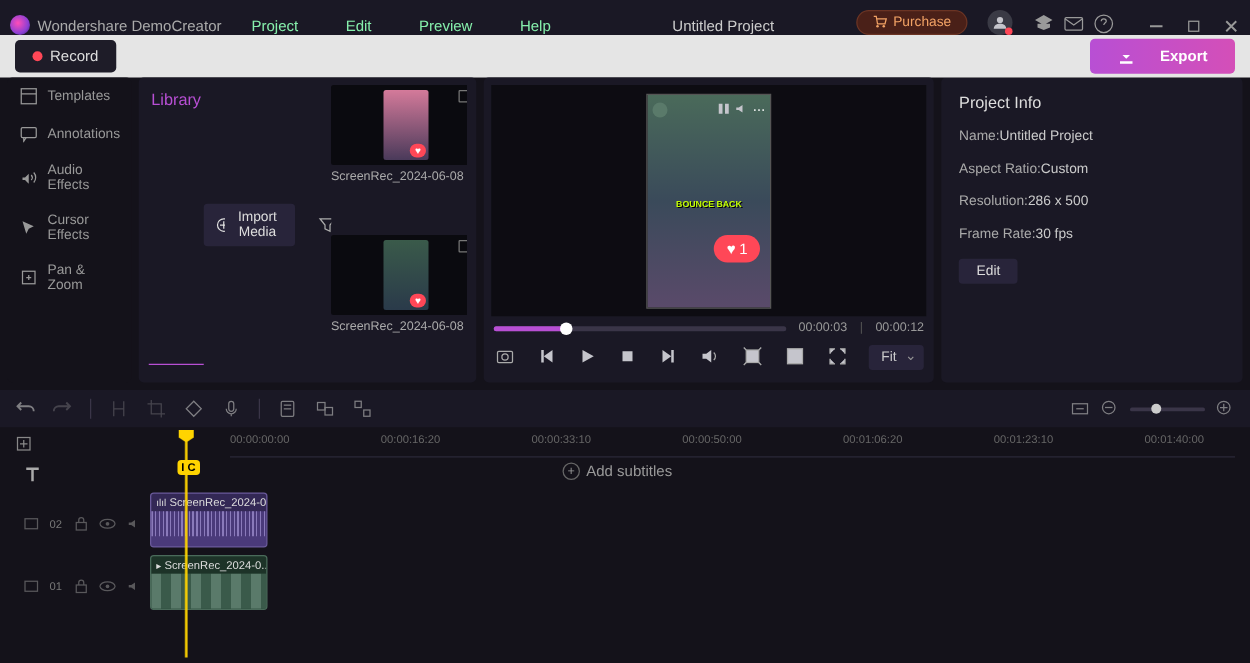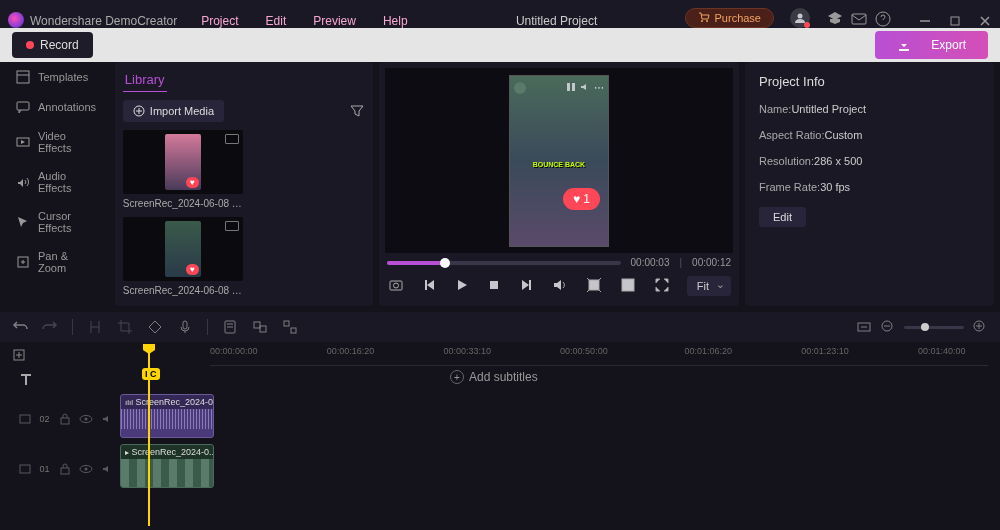--- a/index.html
+++ b/index.html
@@ -1,38 +1,38 @@
 <!DOCTYPE html>
 <html><head>
 <meta charset="utf-8">
 <style>
 *{margin:0;padding:0;box-sizing:border-box;font-family:-apple-system,BlinkMacSystemFont,"Segoe UI",sans-serif}
 body{background:#14121a;color:#c5c5cc;font-size:12px;width:1000px;height:530px;overflow:hidden}
 .titlebar{height:28px;display:flex;align-items:flex-end;background:#1a1825;padding:0 8px;gap:6px}
 .logo{width:16px;height:16px;border-radius:50%;background:radial-gradient(circle at 40% 40%,#ff4db8,#8b3fd4 60%,#3d1a6b)}
 .app-name{font-size:12px;color:#aaa;margin-right:18px}
-.menu-item{font-size:12px;color:#f9a8d4;margin-right:21px;cursor:pointer}
+.menu-item{font-size:12px;color:#86efac;margin-right:32px;cursor:pointer}
 .tb-center{flex:1;text-align:center;color:#ccc;font-size:12px}
 .purchase-btn{background:#4a2018;border:1px solid #6b3424;color:#f2a265;padding:3px 12px;border-radius:12px;font-size:11px;display:flex;align-items:center;gap:5px;cursor:pointer}
 .tb-icon{width:18px;height:18px;fill:#999;cursor:pointer}
 .user-ico{position:relative;width:20px;height:20px;border-radius:50%;background:#3a3a45;display:flex;align-items:center;justify-content:center}
 .user-ico::after{content:"";position:absolute;right:0;bottom:0;width:6px;height:6px;border-radius:50%;background:#ff4757}
 .win-ctrl{width:14px;height:14px;cursor:pointer;display:flex;align-items:center;justify-content:center}
 .topbar{height:34px;background:#e5e5e5;display:flex;align-items:center;padding:0 12px}
 .record-btn{background:#1e1c28;border:none;color:#ddd;padding:6px 14px;border-radius:4px;display:flex;align-items:center;gap:6px;cursor:pointer;font-size:12px}
 .rec-dot{width:8px;height:8px;border-radius:50%;background:#ff4757}
-.export-btn{margin-left:auto;background:linear-gradient(90deg,#b84fd4,#d44fb8);border:none;color:#fff;padding:7px 22px;border-radius:4px;display:flex;align-items:center;gap:20px;cursor:pointer;font-size:12px;font-weight:400}
+.export-btn{margin-left:auto;background:linear-gradient(90deg,#b84fd4,#d44fb8);border:none;color:#fff;padding:7px 22px;border-radius:4px;display:flex;align-items:center;gap:20px;cursor:pointer;font-size:12px;font-weight:700}
 .mid{height:244px;display:flex;gap:6px;padding:0 6px}
 .sidebar{width:108px;background:#14121a;border-radius:4px;overflow:hidden}
 .sb-item{display:flex;align-items:center;gap:8px;padding:8px 10px;font-size:11px;color:#999;cursor:pointer}
 .sb-item.active{background:#3d2a6b;color:#fff}
 .sb-ico{width:14px;height:14px;flex-shrink:0}
-.library{width:270px;background:#1a1825;border-radius:4px;padding:6px 8px;display:flex;flex-direction:column}
+.library{width:270px;background:#1a1825;border-radius:4px;padding:6px 8px;display:flex;flex-direction:row}
 .lib-tab{color:#b84fd4;font-size:13px;font-weight:500;padding:4px 2px;border-bottom:1px solid #b84fd4;width:fit-content;margin-bottom:8px}
-.import-row{display:flex;align-items:center;gap:8px;margin-bottom:8px}
+.import-row{display:flex;align-items:center;gap:18px;margin-bottom:8px}
 .import-btn{background:#28243a;border:none;color:#ddd;padding:5px 10px;border-radius:3px;display:flex;align-items:center;gap:5px;cursor:pointer;font-size:11px;font-weight:500}
 .media-grid{display:flex;flex-wrap:wrap;gap:8px;overflow-y:auto}
 .media-item{width:120px}
 .thumb{width:120px;height:64px;background:#0a0a0f;border-radius:2px;position:relative;display:flex;align-items:center;justify-content:center}
 .thumb-inner{width:36px;height:56px;background:linear-gradient(180deg,#3a5a4a,#2a3a4a);border-radius:2px;position:relative}
 .like-badge{position:absolute;bottom:2px;right:2px;background:#ff4757;color:#fff;font-size:8px;padding:1px 4px;border-radius:6px}
 .vid-badge{position:absolute;top:4px;right:4px;width:14px;height:10px;border:1px solid #777;border-radius:1px}
 .media-name{font-size:10px;color:#aaa;margin-top:4px;white-space:nowrap;overflow:hidden;text-overflow:ellipsis}
 .preview{flex:1;background:#1a1825;border-radius:4px;display:flex;flex-direction:column;padding:6px}
 .pv-canvas{flex:1;background:#0d0c12;display:flex;align-items:center;justify-content:center;position:relative}
@@ -55,21 +55,21 @@
 .prop-row{display:flex;font-size:11px;color:#aaa;margin-bottom:14px}
 .prop-val{color:#ccc}
 .edit-btn{background:#28243a;border:none;color:#ddd;padding:4px 14px;border-radius:3px;cursor:pointer;font-size:11px}
 .tl-toolbar{height:30px;background:#1a1825;display:flex;align-items:center;padding:0 12px;gap:14px;margin-top:6px}
 .tl-ico{width:16px;height:16px;cursor:pointer;opacity:.7}
 .tl-sep{width:1px;height:16px;background:#3a3548}
 .tl-zoom{margin-left:auto;display:flex;align-items:center;gap:8px}
 .zoom-track{width:60px;height:3px;background:#3a3548;border-radius:2px;position:relative}
 .zoom-handle{position:absolute;left:35%;top:50%;transform:translate(-50%,-50%);width:8px;height:8px;border-radius:50%;background:#ccc}
 .timeline{background:#14121a;padding:4px 12px 8px}
-.tl-ruler{height:20px;position:relative;margin-left:90px;border-bottom:1px solid #2a2838}
+.tl-ruler{height:20px;position:relative;margin-left:64px;border-bottom:1px solid #2a2838}
 .tl-tick{position:absolute;font-size:9px;color:#666;top:0}
 .playhead{position:absolute;top:0;width:2px;height:180px;background:#ffd400;z-index:5}
 .playhead::before{content:"";position:absolute;top:-2px;left:-5px;width:12px;height:10px;background:#ffd400;clip-path:polygon(0 0,100% 0,100% 60%,50% 100%,0 60%)}
 .tl-row{display:flex;align-items:center;height:28px;position:relative}
 .tl-head{width:108px;display:flex;align-items:center;gap:8px;padding:0 6px}
 .tl-ico-sm{width:14px;height:14px;opacity:.6;cursor:pointer}
 .tl-body{flex:1;position:relative;height:100%}
 .subtitle-marker{position:absolute;left:22px;top:2px;background:#ffd400;color:#000;font-size:9px;font-weight:700;padding:1px 3px;border-radius:3px}
 .add-sub{position:absolute;left:330px;top:4px;color:#999;font-size:12px;display:flex;align-items:center;gap:5px;cursor:pointer}
 .clip{position:absolute;left:0;height:44px;border-radius:3px;overflow:hidden}
@@ -161,27 +161,20 @@
       </div>
     <div class="sb-item">
         <svg class="sb-ico">
           <rect x="1" y="2" width="12" height="8" rx="1" fill="none" stroke="#999"></rect>
           <path d="M5 10l-2 3v-3" stroke="#999" fill="none"></path>
         </svg>
         <span>Annotations</span>
       </div>
     <div class="sb-item">
         <svg class="sb-ico">
-          <rect x="1" y="3" width="12" height="8" fill="none" stroke="#999"></rect>
-          <path d="M5 5l4 2-4 2z" fill="#999"></path>
-        </svg>
-        <span>Video Effects</span>
-      </div>
-    <div class="sb-item">
-        <svg class="sb-ico">
           <path d="M2 7h2l3-3v8l-3-3H2z" fill="#999"></path>
           <path d="M9 5a3 3 0 010 4M11 3a6 6 0 010 8" fill="none" stroke="#999"></path>
         </svg>
         <span>Audio Effects</span>
       </div>
     <div class="sb-item">
         <svg class="sb-ico">
           <path d="M2 2l3 10 2-4 4-2z" fill="#999"></path>
         </svg>
         <span>Cursor Effects</span>

